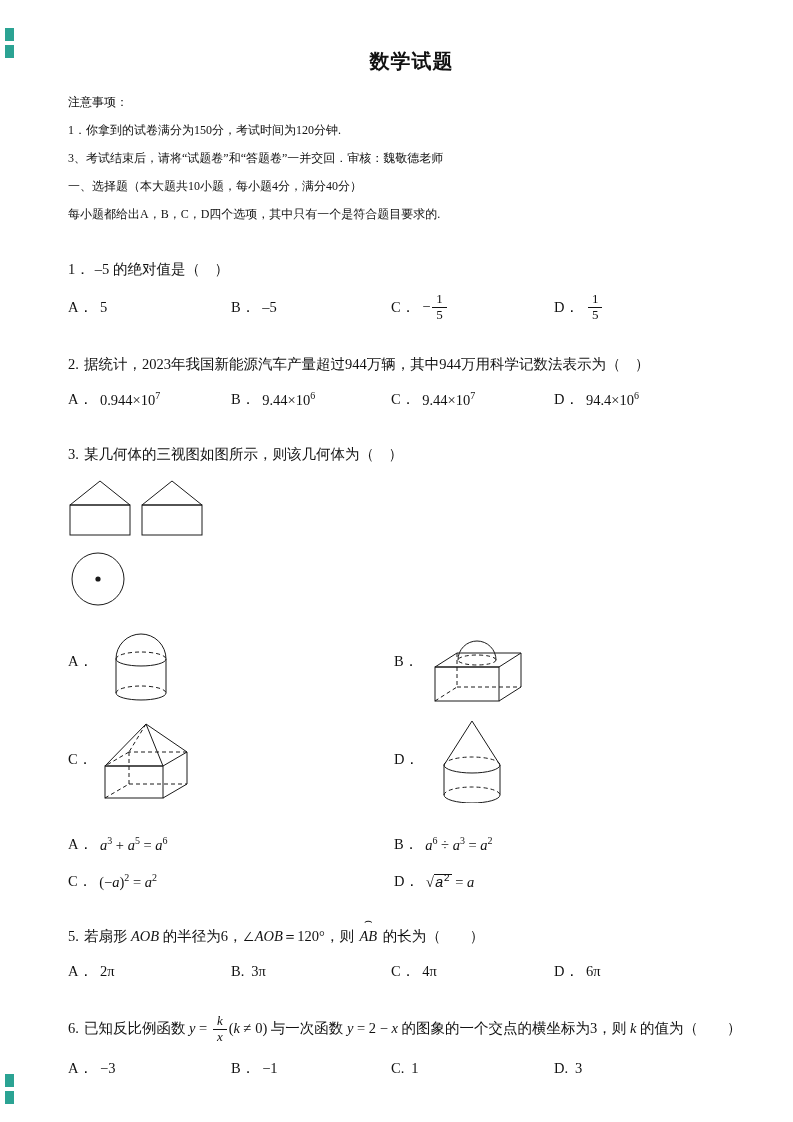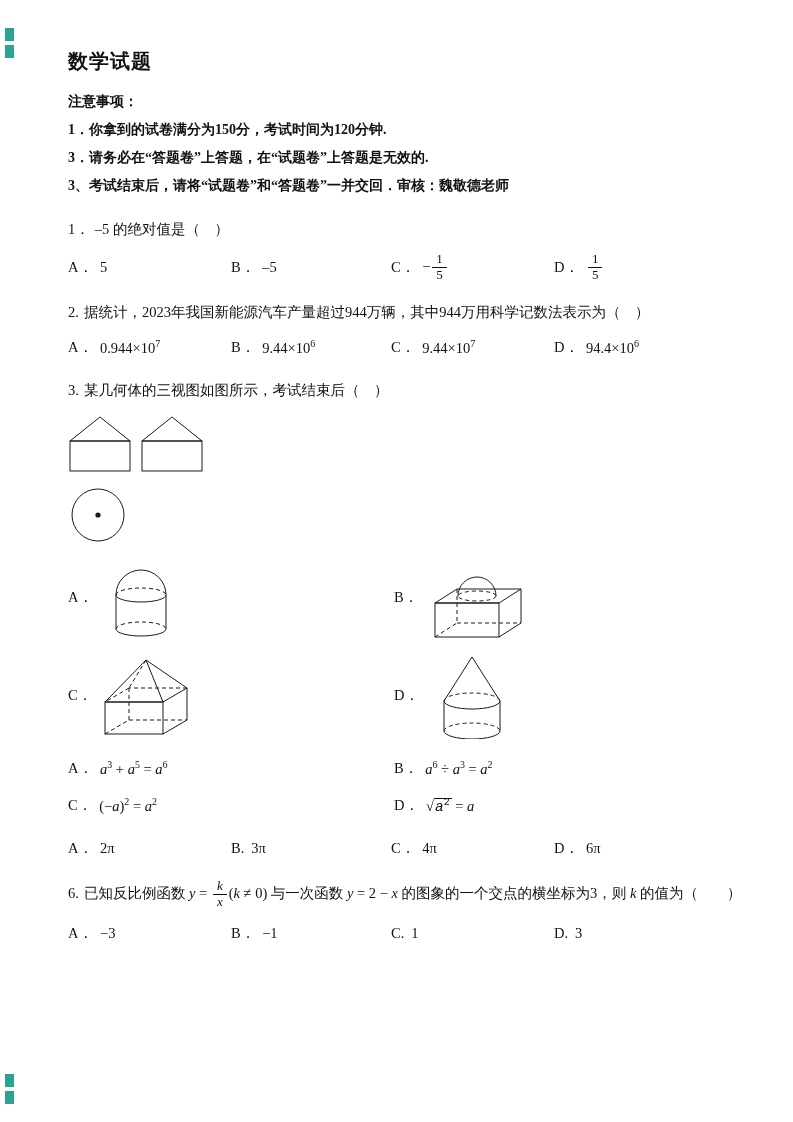--- a/index.html
+++ b/index.html
@@ -3,23 +3,23 @@
 <meta charset="utf-8">
 <style>
   :root { --accent:#2ba393; }
   * { margin:0; padding:0; box-sizing:border-box; }
   html,body { background:#ffffff; }
   body {
     width:793px; min-height:1122px; position:relative;
     color:#111; font-family:"Liberation Serif", serif;
   }
   .page { padding:48px 38px 40px 68px; }
-  .title { font-size:20px; font-weight:700; letter-spacing:1px; margin-bottom:13px; }
-  .bold-line { font-weight:700; font-size:14px; line-height:28px; }
-  .q { margin-top:17px; font-size:14.5px; }
+  .title { text-align:center; font-size:20px; font-weight:700; letter-spacing:1px; margin-bottom:13px; }
+  .bold-line { font-weight:400; font-size:12px; line-height:28px; }
+  .q { margin-top:29px; font-size:14.5px; }
   .q-stem { line-height:24px; }
   .q-num { margin-right:5px; }
   .opts { display:grid; align-items:center; margin-top:11px; min-height:26px; }
   .opts.cols4 { grid-template-columns:163px 160px 163px auto; }
   .opts.cols2 { grid-template-columns:326px auto; }
   .opt { display:flex; align-items:center; }
   .opt-label { margin-right:7px; white-space:nowrap; }
   sup { font-size:10px; }
   i { font-style:italic; }
   .frac { display:inline-flex; flex-direction:column; vertical-align:middle; text-align:center;
@@ -48,24 +48,25 @@
 <div class="scan-mark sm-3"></div>
 <div class="scan-mark sm-4"></div>
 
 <div class="page">
 
   <h1 class="title">数学试题</h1>
 
   <div>
     <div class="bold-line">注意事项：</div>
     <div class="bold-line">1．你拿到的试卷满分为150分，考试时间为120分钟.</div>
-    <div class="bold-line">3．请务必在“答题卷”上答题，在“试题卷”上答题是无效的.</div>
     <div class="bold-line">3、考试结束后，请将“试题卷”和“答题卷”一并交回．审核：魏敬德老师</div>
   </div>
 
+  <div class="bold-line">一、选择题（本大题共10小题，每小题4分，满分40分）</div>
+  <div class="bold-line">每小题都给出A，B，C，D四个选项，其中只有一个是符合题目要求的.</div>
 
   <div class="q">
     <div class="q-stem"><span class="q-num">1．</span><span>–5 的绝对值是（　）</span></div>
     <div class="opts cols4">
       <div class="opt">
           <span class="opt-label">A．</span>
           <span class="opt-text">5</span>
         </div>
       <div class="opt">
           <span class="opt-label">B．</span>
@@ -104,21 +105,21 @@
           <span class="opt-text">9.44×10<sup>7</sup></span>
         </div>
       <div class="opt">
           <span class="opt-label">D．</span>
           <span class="opt-text">94.4×10<sup>6</sup></span>
         </div>
     </div>
   </div>
 
   <div class="q">
-    <div class="q-stem"><span class="q-num">3.</span><span>某几何体的三视图如图所示，考试结束后（　）</span></div>
+    <div class="q-stem"><span class="q-num">3.</span><span>某几何体的三视图如图所示，则该几何体为（　）</span></div>
 
     <div class="views">
       <svg width="136" height="59" viewBox="0 0 136 59">
         <polygon class="fig-stroke" points="2,27 32,3 62,27"></polygon>
         <rect class="fig-stroke" x="2" y="27" width="60" height="30"></rect>
         <polygon class="fig-stroke" points="74,27 104,3 134,27"></polygon>
         <rect class="fig-stroke" x="74" y="27" width="60" height="30"></rect>
       </svg>
       <div class="circle-wrap">
         <svg width="56" height="56" viewBox="0 0 56 56">
@@ -208,20 +209,21 @@
           <span class="opt-text">(−<i>a</i>)<sup>2</sup> = <i>a</i><sup>2</sup></span>
         </div>
       <div class="opt">
           <span class="opt-label">D．</span>
           <span class="opt-text"><span class="sqrt">√<span class="rad"><i>a</i><sup>2</sup></span></span> = <i>a</i></span>
         </div>
     </div>
   </div>
 
   <div class="q">
+    <div class="q-stem"><span class="q-num">5.</span><span>若扇形 <i>AOB</i> 的半径为6，∠<i>AOB</i>＝120°，则 <span class="arc"><i>AB</i></span> 的长为（　　）</span></div>
     <div class="opts cols4">
       <div class="opt">
           <span class="opt-label">A．</span>
           <span class="opt-text">2π</span>
         </div>
       <div class="opt">
           <span class="opt-label">B.</span>
           <span class="opt-text">3π</span>
         </div>
       <div class="opt">

